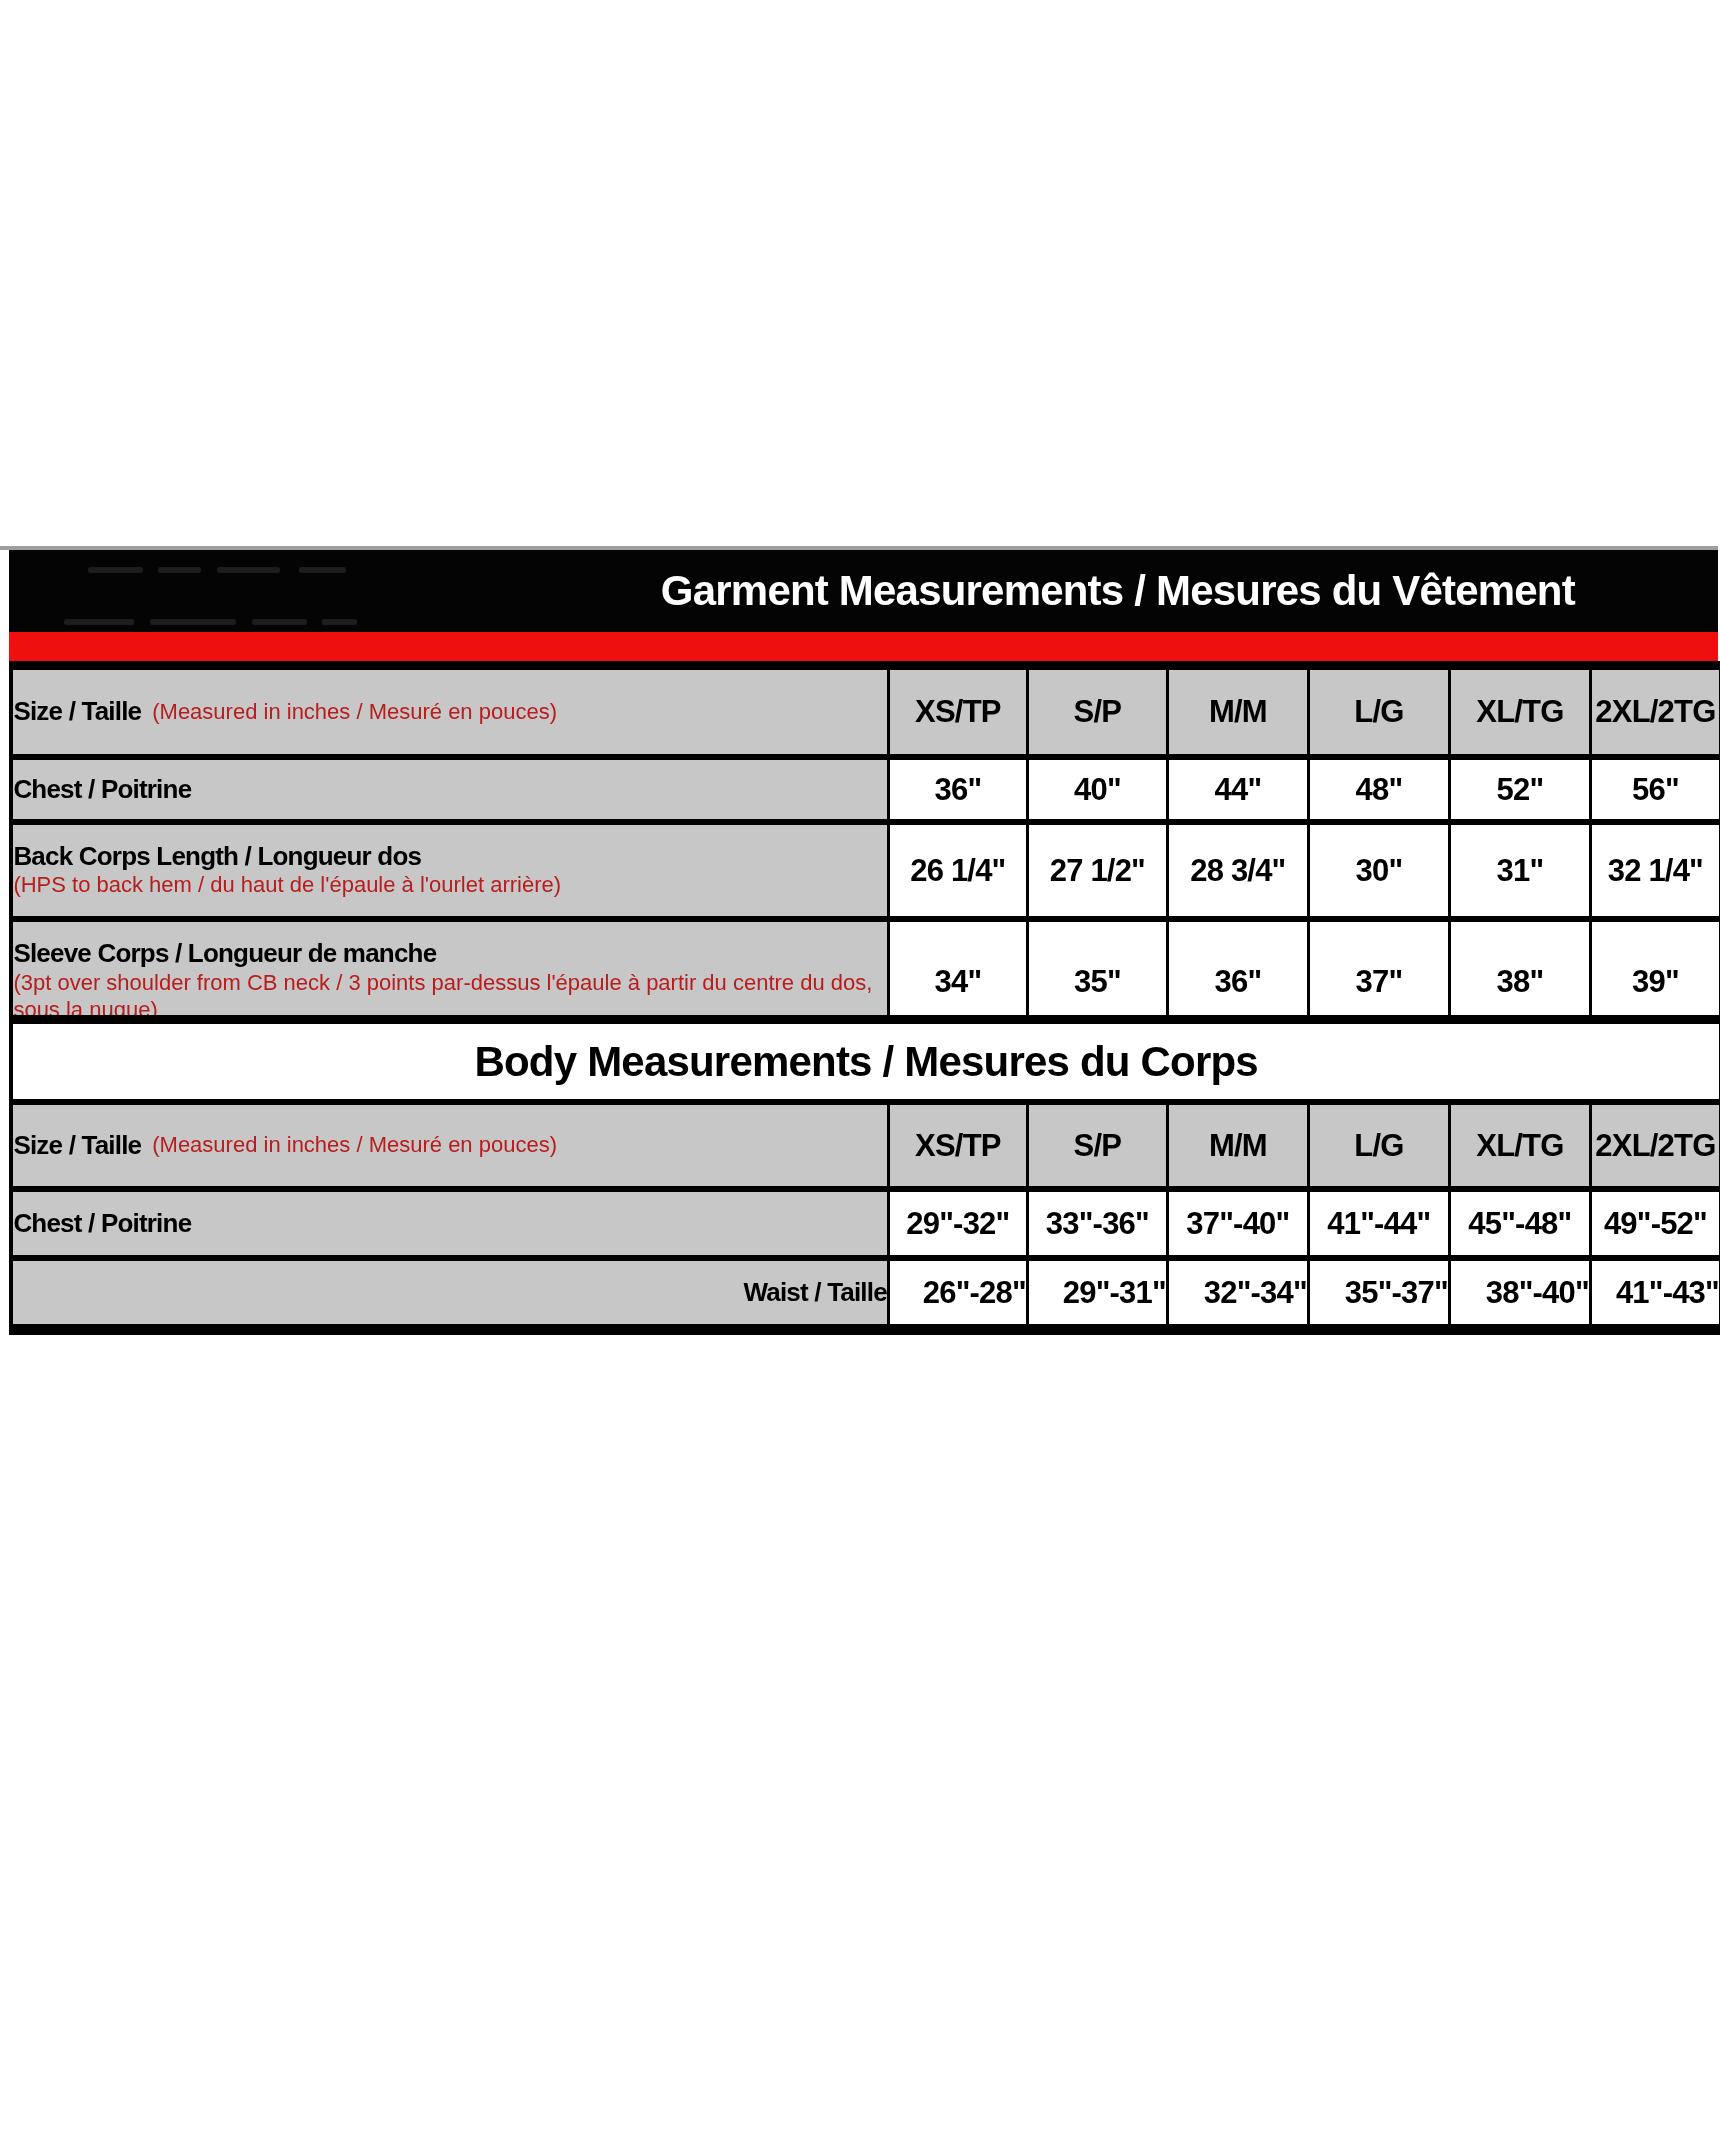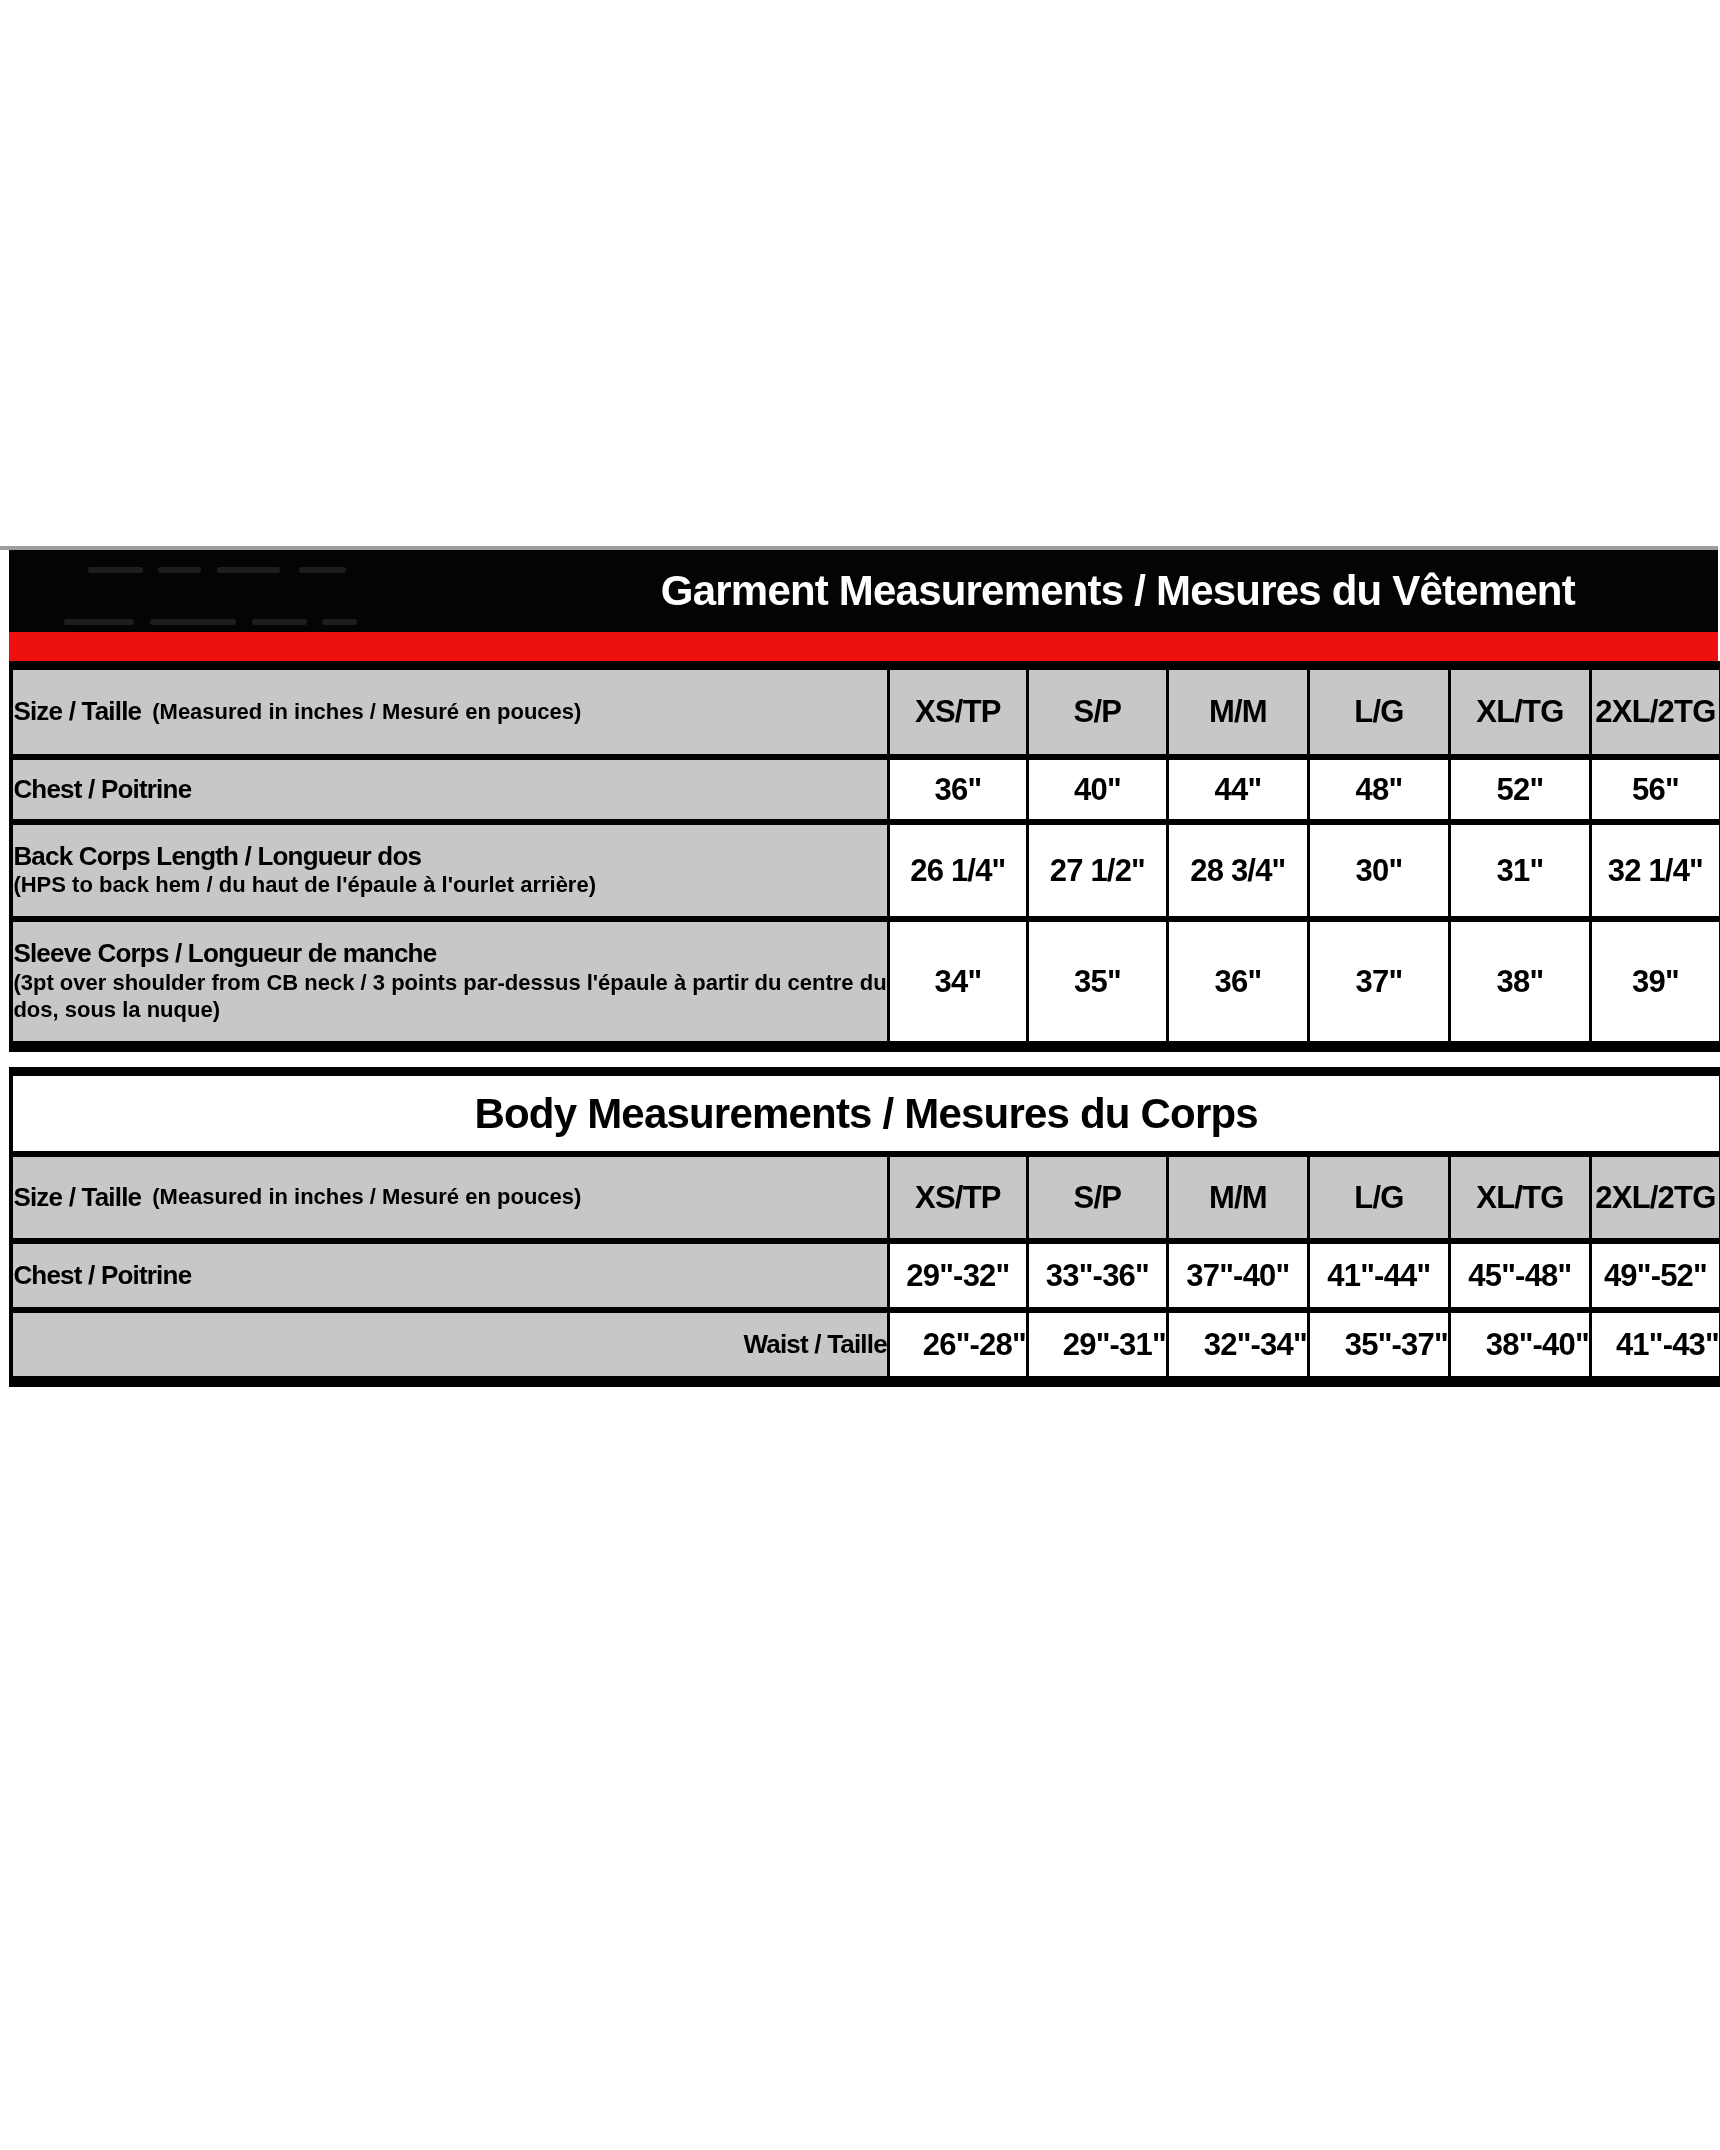--- a/index.html
+++ b/index.html
@@ -23,21 +23,21 @@
     width: 1718px;
     height: 3.9px;
     background: #9e9e9e;
   }
   .block {
     position: absolute;
     left: 9.4px;
     width: 1709px;
   }
   .garment-block { top: 550px; }
-  .body-block    { top: 1067px; }
+  .body-block    { top: 1015px; }
 
   .title-bar {
     position: relative;
     width: 100%;
     height: 82px;
     background: #040404;
   }
   .title-bar .bar-title {
     color: #ffffff;
     font-weight: bold;
@@ -105,25 +105,25 @@
   td.val      { background: #ffffff; }
 
   .lbl-bold {
     font-weight: bold;
     font-size: 26px;
     line-height: 1.12;
     letter-spacing: -0.8px;
     color: #000;
   }
   .lbl-note {
-    font-weight: bold;
+    font-weight: normal;
     font-size: 22px;
     line-height: 1.25;
     letter-spacing: 0;
-    color: #000000;
+    color: #b91c1c;
   }
   .inline-note { margin-left: 11px; vertical-align: 1.6px; }
 
   
   .g-hdr  td { height: 84px; }
   .g-r0   td { height: 59px; }
   .g-r1   td { height: 91px; }
   .g-r2   td { height: 119px; }
 
   .b-title td {

